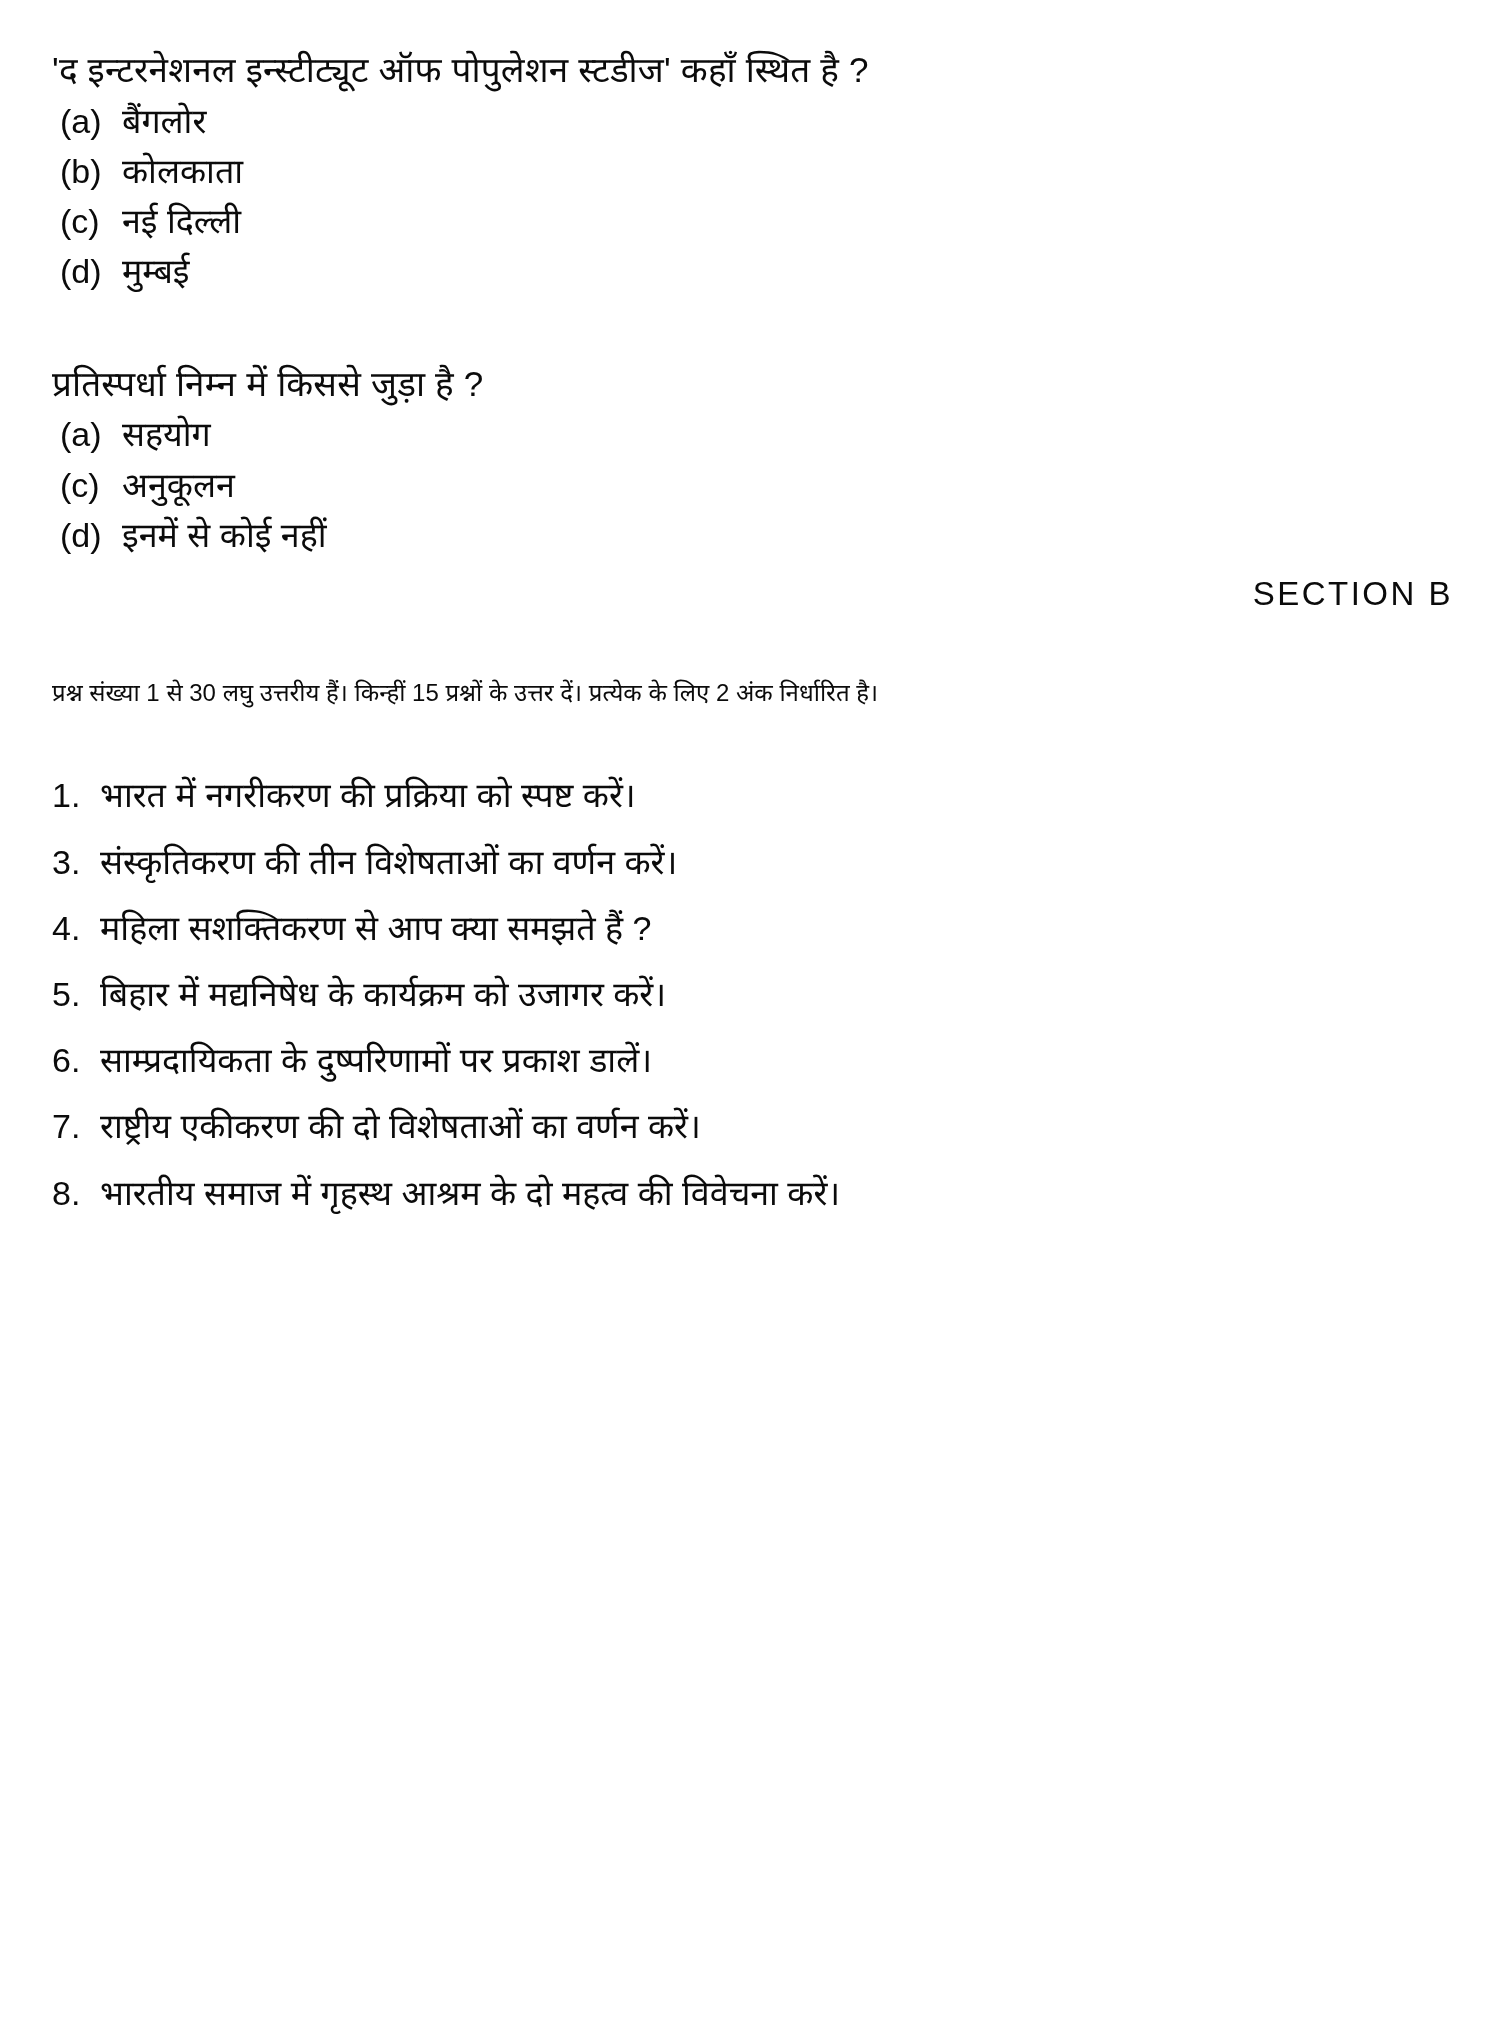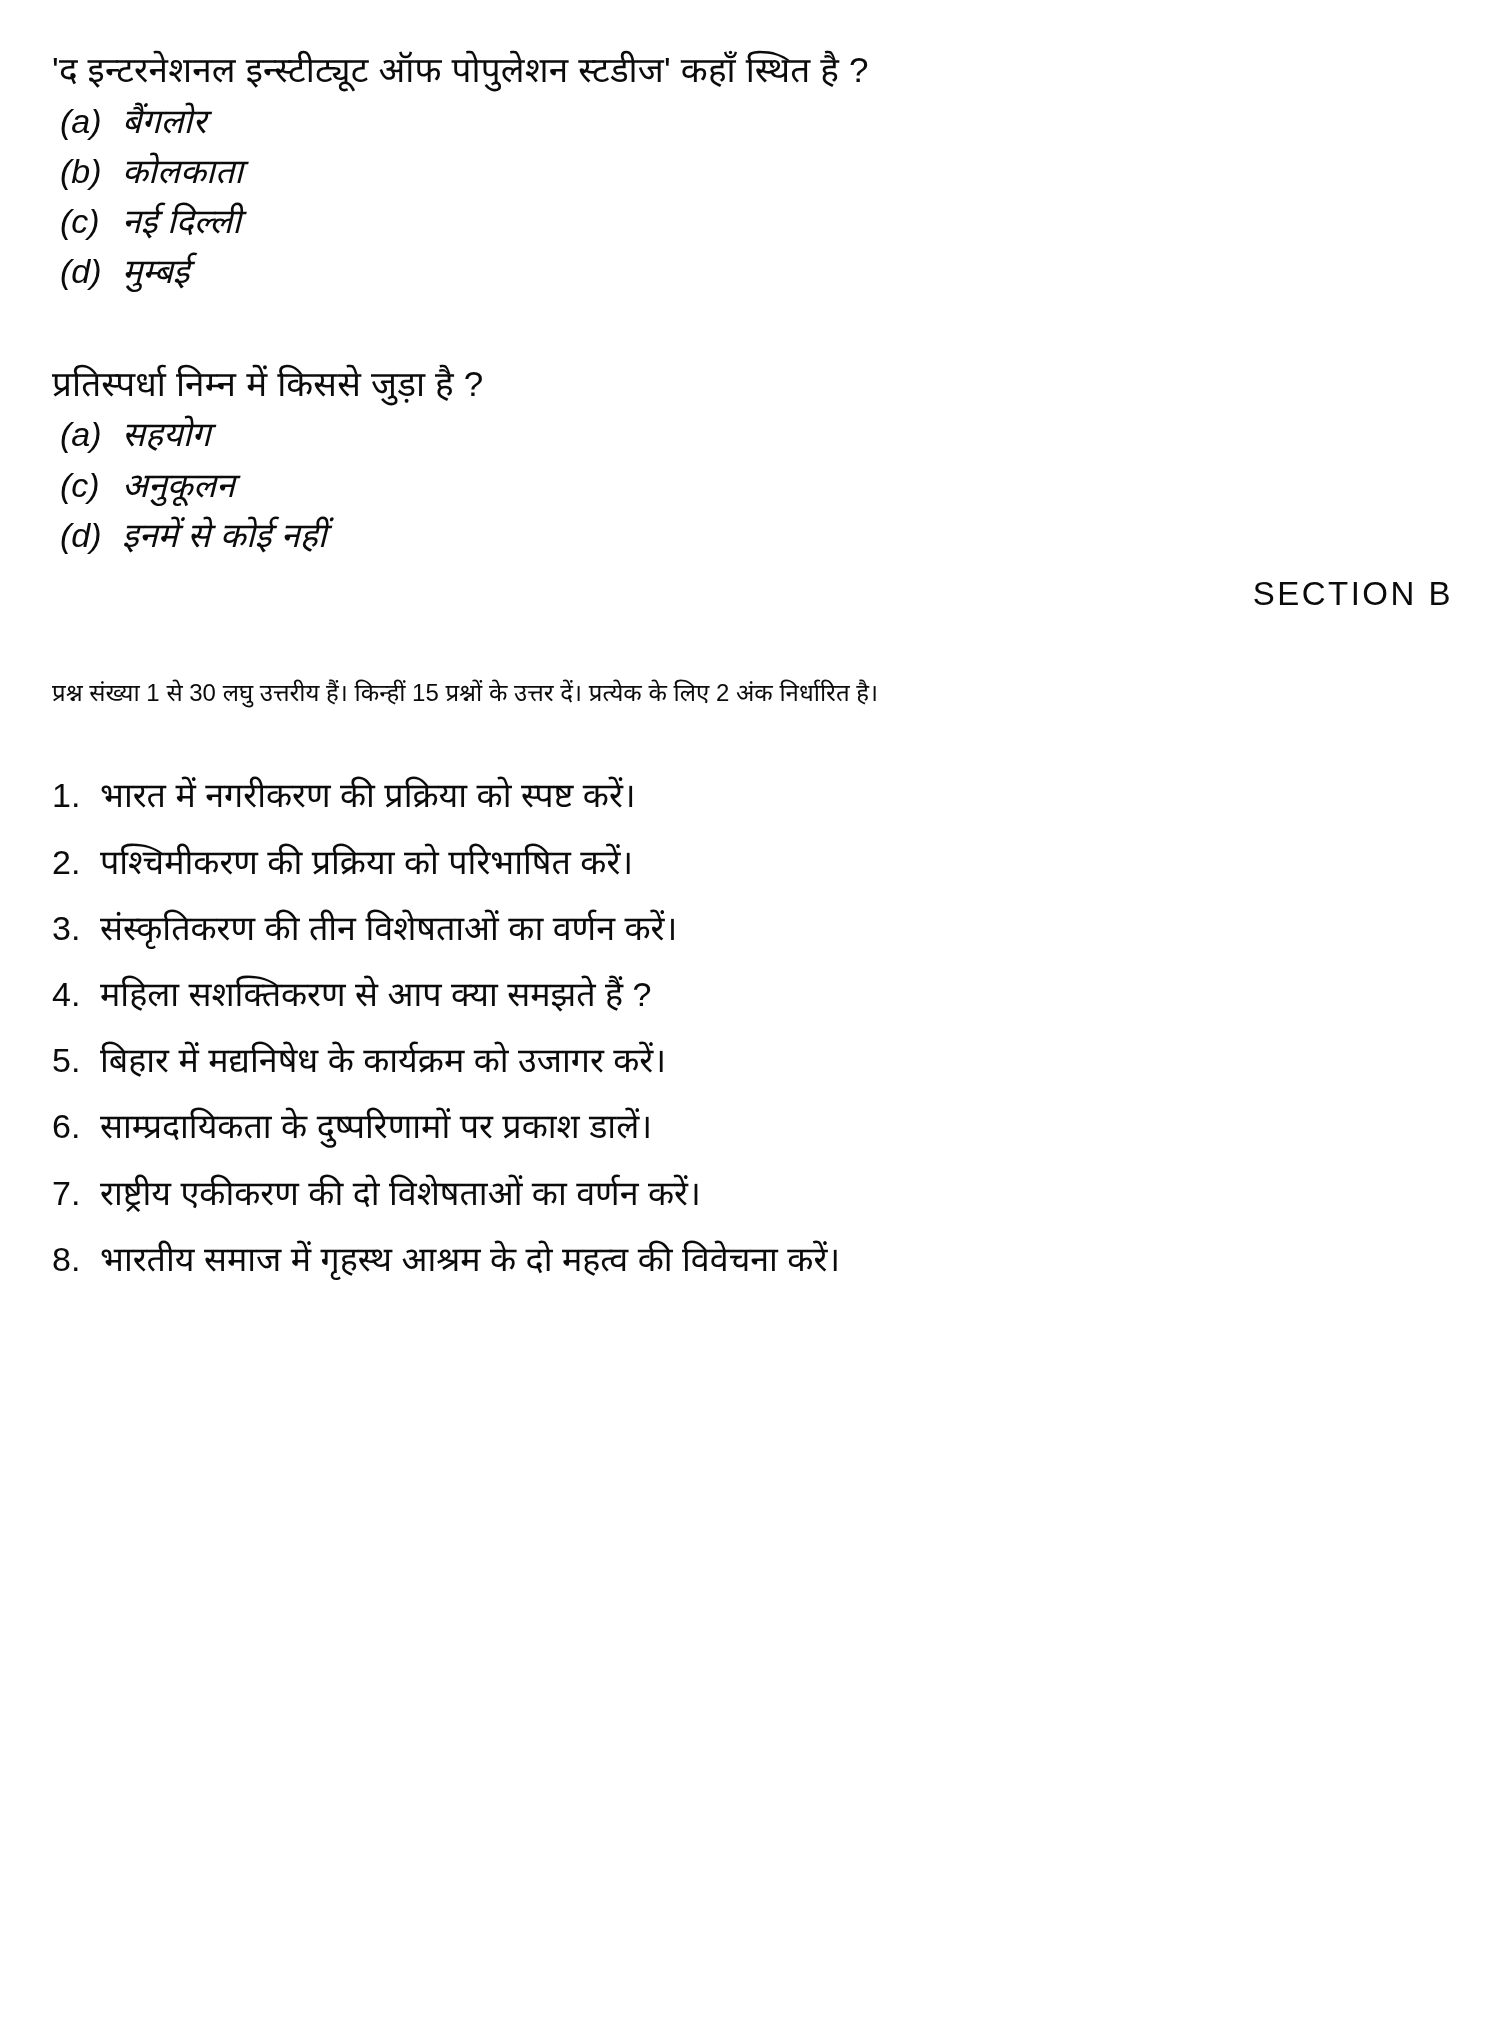--- a/index.html
+++ b/index.html
@@ -34,21 +34,20 @@
     font-size: 35px;
     line-height: 1.28;
     letter-spacing: 0.2px;
     white-space: nowrap;
     margin: 0 0 6px 0;
   }
   .mcq-options {
     margin: 0;
     padding: 0;
     list-style: none;
-    font-style: italic;
   }
   .mcq-option {
     font-size: 34px;
     line-height: 1.30;
     margin: 0 0 6px 0;
     padding-left: 8px;
     white-space: nowrap;
   }
   .opt-key {
     display: inline-block;
@@ -144,23 +143,20 @@
 
     <p class="instructions">प्रश्न संख्या 1 से 30 लघु उत्तरीय हैं। किन्हीं 15 प्रश्नों के उत्तर दें। प्रत्येक के लिए 2 अंक निर्धारित है।</p>
 
     <div class="gap-lg"></div>
 
     <ul class="qlist">
       <li class="qitem">
         <span class="qnum">1.</span><span class="qtext">भारत में नगरीकरण की प्रक्रिया को स्पष्ट करें।</span>
       </li>
       <li class="qitem">
-        <span class="qnum">2.</span><span class="qtext">पश्चिमीकरण की प्रक्रिया को परिभाषित करें।</span>
-      </li>
-      <li class="qitem">
         <span class="qnum">3.</span><span class="qtext">संस्कृतिकरण की तीन विशेषताओं का वर्णन करें।</span>
       </li>
       <li class="qitem">
         <span class="qnum">4.</span><span class="qtext">महिला सशक्तिकरण से आप क्या समझते हैं ?</span>
       </li>
       <li class="qitem">
         <span class="qnum">5.</span><span class="qtext">बिहार में मद्यनिषेध के कार्यक्रम को उजागर करें।</span>
       </li>
       <li class="qitem">
         <span class="qnum">6.</span><span class="qtext">साम्प्रदायिकता के दुष्परिणामों पर प्रकाश डालें।</span>

